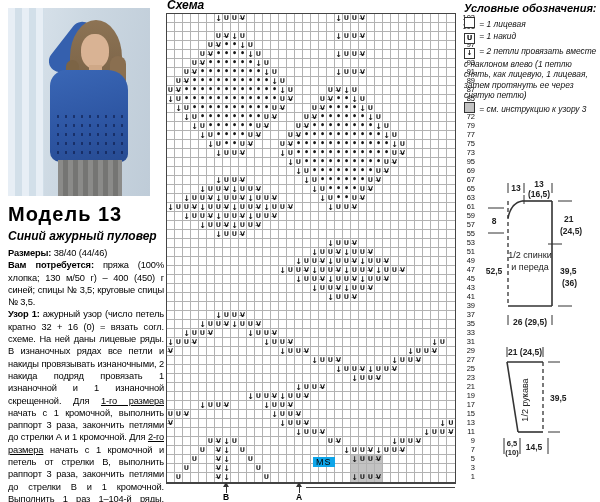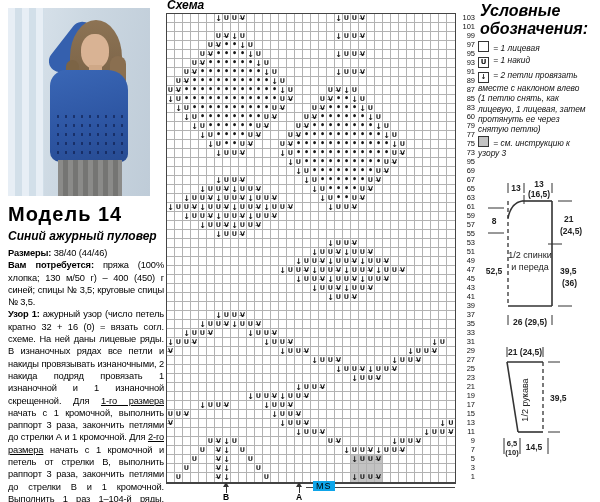--- a/index.html
+++ b/index.html
@@ -52,26 +52,26 @@
   .sW{font-size:6.5px;}
   .gcell{background:#c3c3c3;}
   .rnums{position:absolute;left:296px;top:13px;width:16px;}
   .rnum{height:9px;font:400 7.5px/9px "Liberation Sans",sans-serif;text-align:right;color:#111;}
   .arrow{position:absolute;top:482px;width:9px;height:11px;}
   .arrow:before{content:"";position:absolute;left:1px;top:0;border-left:3.5px solid transparent;
                 border-right:3.5px solid transparent;border-bottom:5px solid #333;}
   .arrow:after{content:"";position:absolute;left:4px;top:3px;width:1px;height:8px;background:#333;}
   .arr-letter{position:absolute;top:492px;font-size:8.5px;font-weight:bold;}
   .ms-line{position:absolute;top:487px;left:143px;width:149px;border-top:1px solid #444;}
-  .ms-label{position:absolute;top:481px;left:150px;background:#0ea5e9;padding:0 3px;font-size:9px;letter-spacing:1px;}
+  .ms-label{position:absolute;top:457px;left:150px;background:#0ea5e9;padding:0 3px;font-size:9px;letter-spacing:1px;}
 
   
   .rcol{position:absolute;left:464px;top:0;width:136px;height:502px;}
-  .lg-title{font-size:16px;font-weight:bold;font-style:italic;margin:2px 0 3px 16px;}
-  .lg-item{margin:2px 14px;font-style:italic;font-size:8.4px;line-height:10.2px;color:#111;}
+  .lg-title{font-size:11px;font-weight:bold;font-style:italic;margin:2px 0 3px 0;}
+  .lg-item{margin:2px 0;font-style:italic;font-size:8.4px;line-height:10.2px;color:#111;}
   .lg-box{display:inline-block;width:9px;height:9px;border:1px solid #333;background:#fff;text-align:center;
           font:700 7px/9px "DejaVu Sans",sans-serif;font-style:normal;vertical-align:-1px;margin-right:2px;}
   .schem{position:absolute;left:0;}
   svg text{font-family:"Liberation Sans",sans-serif;font-size:8.5px;font-weight:bold;fill:#222;}
   svg .big{font-size:9px;font-weight:normal;}
 </style>
 </head>
 <body>
 
 <div id="page">
@@ -82,21 +82,21 @@
     <div class="ph-hair"></div>
     <div class="ph-strand-l"></div>
     <div class="ph-strand-r"></div>
     <div class="ph-face"></div>
     <div class="ph-neck"></div>
     <div class="ph-torso"></div>
     <div class="ph-lace"></div>
     <div class="ph-skirt"></div>
   </div>
 
-  <div class="h1">Модель 14</div>
+  <div class="h1">Модель 13</div>
   <div class="h2">Синий ажурный пуловер</div>
 
   <div class="ltext">
     <p><b>Размеры:</b><span> 38/40 (44/46)</span></p>
     <p><b>Вам потребуется:</b><span> пряжа (100% хлопка; 130 м/50 г) – 400 (450) г синей; спицы № 3,5; круговые спицы № 3,5.</span></p>
     <p><b>Узор 1:</b><span> ажурный узор (число петель кратно 32 + 16 (0) = вязать согл. схеме. На ней даны лицевые ряды. В изнаночных рядах все петли и накиды провязывать изнаночными, 2 накида подряд провязать 1 изнаночной и 1 изнаночной скрещенной. Для </span><span class="usz">1-го размера</span><span> начать с 1 кромочной, выполнить раппорт 3 раза, закончить петлями до стрелки А и 1 кромочной. Для </span><span class="usz">2-го размера</span><span> начать с 1 кромочной и петель от стрелки В, выполнить раппорт 3 раза, закончить петлями до стрелки В и 1 кромочной. Выполнить 1 раз 1–104-й ряды, затем постоянно повторять 101–104-й ряды.</span></p>
 
   </div>
 
   <div class="chart">
@@ -2084,21 +2084,21 @@
         <div class="rnum">101</div>
         <div class="rnum">99</div>
         <div class="rnum">97</div>
         <div class="rnum">95</div>
         <div class="rnum">93</div>
         <div class="rnum">91</div>
         <div class="rnum">89</div>
         <div class="rnum">87</div>
         <div class="rnum">85</div>
         <div class="rnum">83</div>
-        <div class="rnum">60</div>
+        <div class="rnum">72</div>
         <div class="rnum">79</div>
         <div class="rnum">77</div>
         <div class="rnum">75</div>
         <div class="rnum">73</div>
         <div class="rnum">95</div>
         <div class="rnum">69</div>
         <div class="rnum">67</div>
         <div class="rnum">65</div>
         <div class="rnum">63</div>
         <div class="rnum">61</div>

